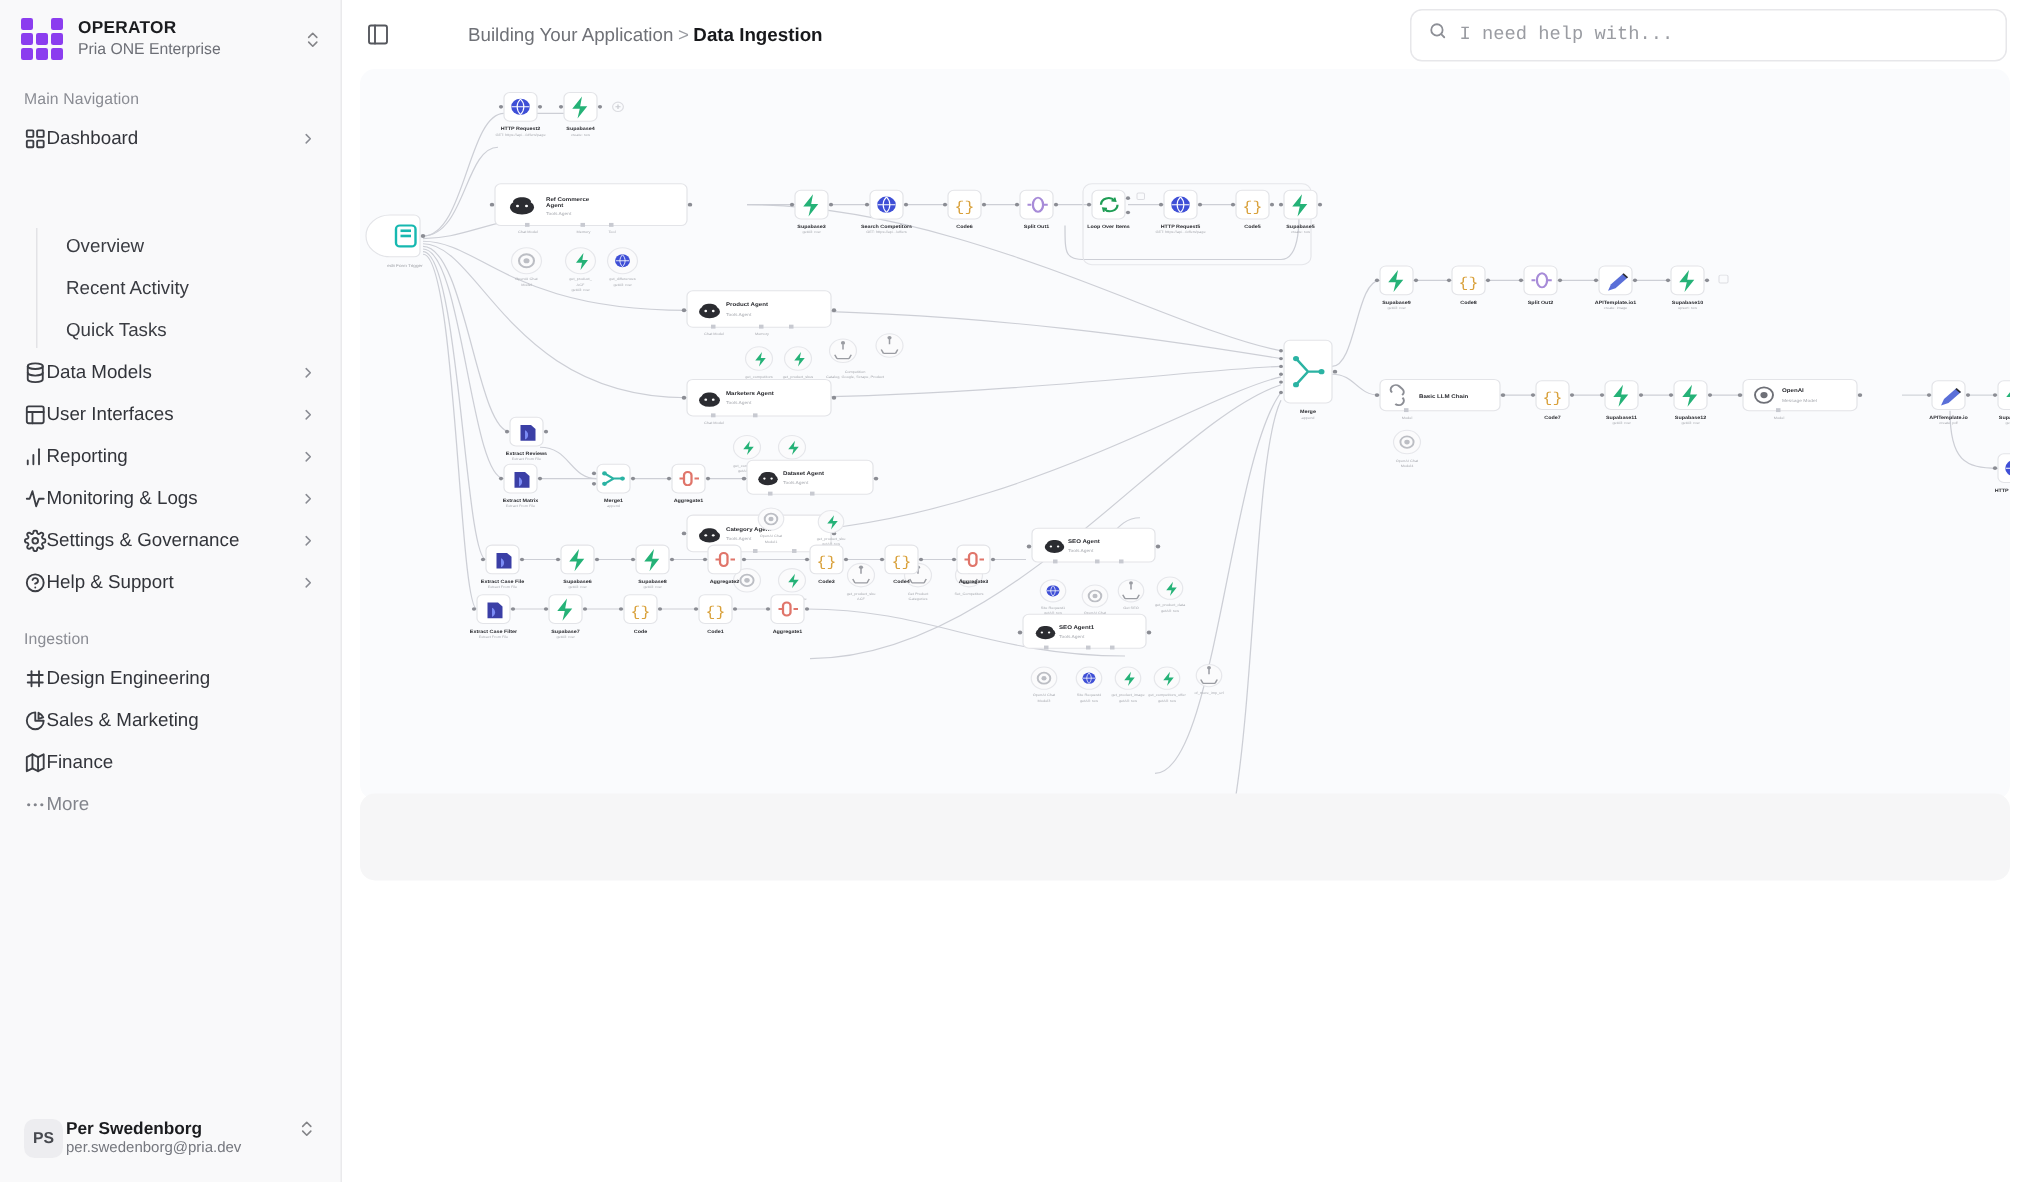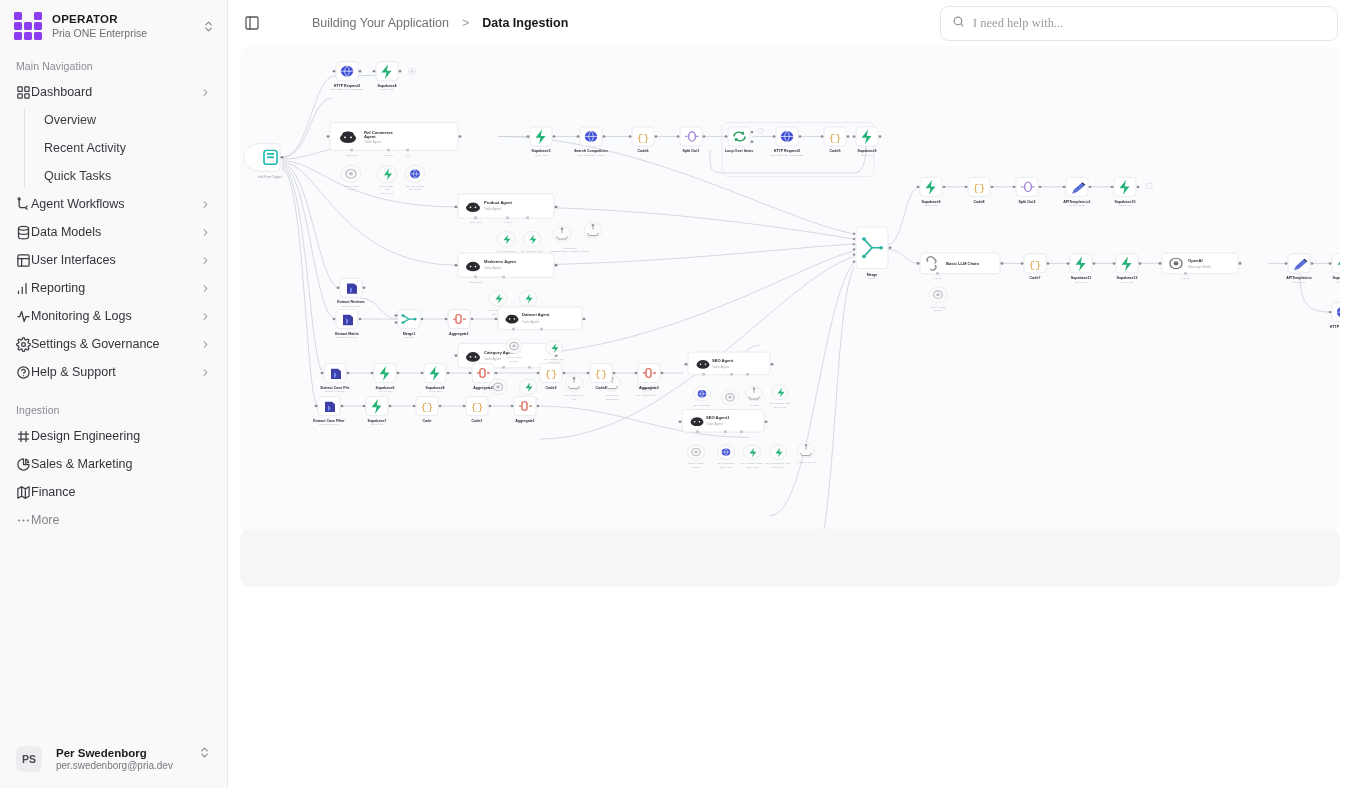--- a/index.html
+++ b/index.html
@@ -44,32 +44,32 @@
     display:flex; align-items:center; 
     height:28px; padding:0 8px; border-radius:6px;
     font-size:12.5px; color:#32343a; cursor:pointer;
   }
   .nav-ico { width:15px; height:15px; flex:0 0 15px; display:flex; align-items:center; justify-content:center; color:#3c3e44;}
   .nav-ico svg { width:15px; height:15px; display:block; }
   .nav-txt { flex:1; white-space:nowrap; overflow:hidden; text-overflow:ellipsis;}
   .nav-chev { width:12px; flex:0 0 12px; display:flex; align-items:center; justify-content:center; color:#8a8c93;}
   .nav-chev svg { width:11px; height:11px; }
 
-  .sub-wrap { position:relative; margin-left:16px; padding-left:12px; }
+  .sub-wrap { position:relative; margin-left:16px; padding-left:12px;margin-top:44px; }
   .sub-wrap::before {
     content:""; position:absolute; left:0; top:2px; bottom:2px; width:1px; background:#e3e3e6;
   }
   .sub-item {
     display:flex; align-items:center; height:28px; padding:0 8px;
     border-radius:6px; font-size:12.5px; color:#3a3c42; cursor:pointer;
   }
 
   .sb-bottom { padding:8px 8px 10px 8px; }
   .user-row {
-    display:flex; align-items:flex-start; gap:14px;
+    display:flex; align-items:flex-start; gap:2px;
     padding:6px 8px; border-radius:8px; cursor:pointer;margin-top:32px;
   }
   .avatar {
     width:26px; height:26px; flex:0 0 26px; border-radius:7px;
     background:#ededf0; color:#47494f;
     display:flex; align-items:center; justify-content:center;
     font-size:10.5px; font-weight:600;
   }
   .user-meta { flex:1; min-width:0; line-height:1.22; }
   .user-name { font-size:11.5px; font-weight:700; color:#1b1c1f; }
@@ -79,31 +79,31 @@
   
   .main { flex:1; display:flex; flex-direction:column; background:#ffffff; min-width:0;}
   .topbar {
     height:46px; flex:0 0 46px; display:flex; align-items:center;
     padding:0 14px 0 12px; gap:12px;
   }
   .panel-btn {
     width:24px;height:24px;display:flex;align-items:center;justify-content:center;
     border-radius:5px; color:#56585e; cursor:pointer;
   }
-  .crumbs { display:flex; align-items:center; gap:13px; font-size:12.5px; color:#6f7177; margin-left:36px;}
+  .crumbs { display:flex; align-items:center; gap:3px; font-size:12.5px; color:#6f7177; margin-left:36px;}
   .crumb-cur { color:#17181b; font-weight:700; }
   .crumb-sep { color:#9a9ca2; }
   .searchwrap { margin-left:auto; }
   .search {
     width:398px; height:35px; border:1px solid #e7e7ea; border-radius:8px;
     background:#fff; display:flex; align-items:center; gap:8px; padding:0 11px;
   }
   .search svg { width:13px; height:13px; color:#8d8f96; flex:0 0 13px;}
   .search input {
-    border:0; outline:0; flex:1; font-size:12.5px; font-family:Liberation Serif, serif; color:#1d4ed8; background:transparent;
+    border:0; outline:0; flex:1; font-size:12.5px; font-family:Liberation Mono, monospace; color:#1d4ed8; background:transparent;
   }
   .search input::placeholder { color:#9a9ca2; }
 
   
   .canvas-area { flex:1; position:relative; padding:0 0 0 0; }
   .canvas {
     position:absolute; left:12px; right:12px; top:0; bottom:68px;
     background:#fafbfd; border-radius:10px; overflow:hidden;
   }
   .botpanel {
@@ -176,35 +176,20 @@
           <span>Overview</span>
         </div>
         <div class="sub-item">
           <span>Recent Activity</span>
         </div>
         <div class="sub-item">
           <span>Quick Tasks</span>
         </div>
       </div>
 
-      <div class="nav-item">
-        <span class="nav-ico">
-          <svg viewBox="0 0 24 24" fill="none" stroke="currentColor" stroke-width="2" stroke-linecap="round" stroke-linejoin="round">
-              <path d="M5 3v10a4 4 0 0 0 4 4h6"></path>
-              <circle cx="5" cy="3" r="1.6"></circle>
-              <path d="M18 14.5 15 17l3 2.5"></path>
-            </svg>
-        </span>
-        <span class="nav-txt">Agent Workflows</span>
-        <span class="nav-chev">
-          <svg viewBox="0 0 24 24" fill="none" stroke="currentColor" stroke-width="2.2" stroke-linecap="round" stroke-linejoin="round">
-              <path d="m9 18 6-6-6-6"></path>
-            </svg>
-        </span>
-      </div>
 
       <div class="nav-item">
         <span class="nav-ico">
           <svg viewBox="0 0 24 24" fill="none" stroke="currentColor" stroke-width="2" stroke-linecap="round" stroke-linejoin="round">
               <ellipse cx="12" cy="5" rx="8" ry="3"></ellipse>
               <path d="M4 5v14c0 1.7 3.6 3 8 3s8-1.3 8-3V5"></path>
               <path d="M4 12c0 1.7 3.6 3 8 3s8-1.3 8-3"></path>
             </svg>
         </span>
         <span class="nav-txt">Data Models</span>

